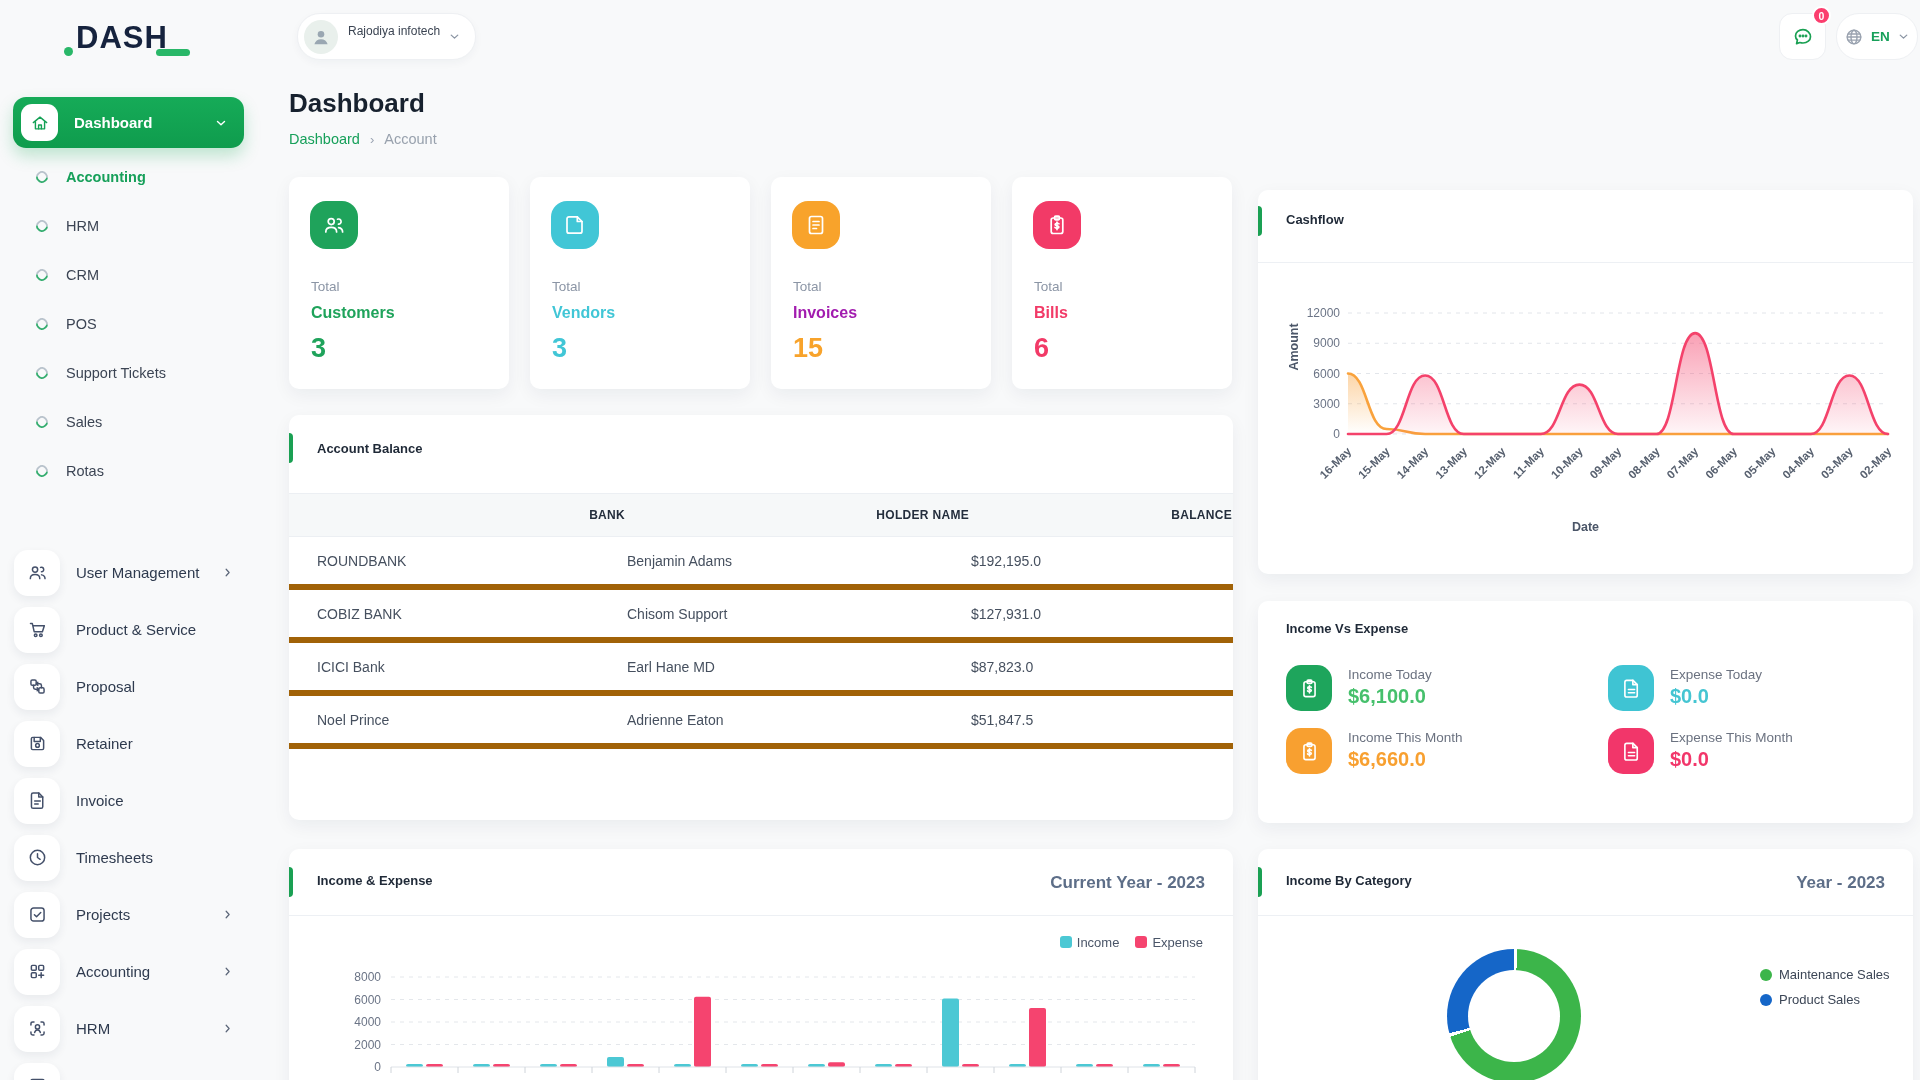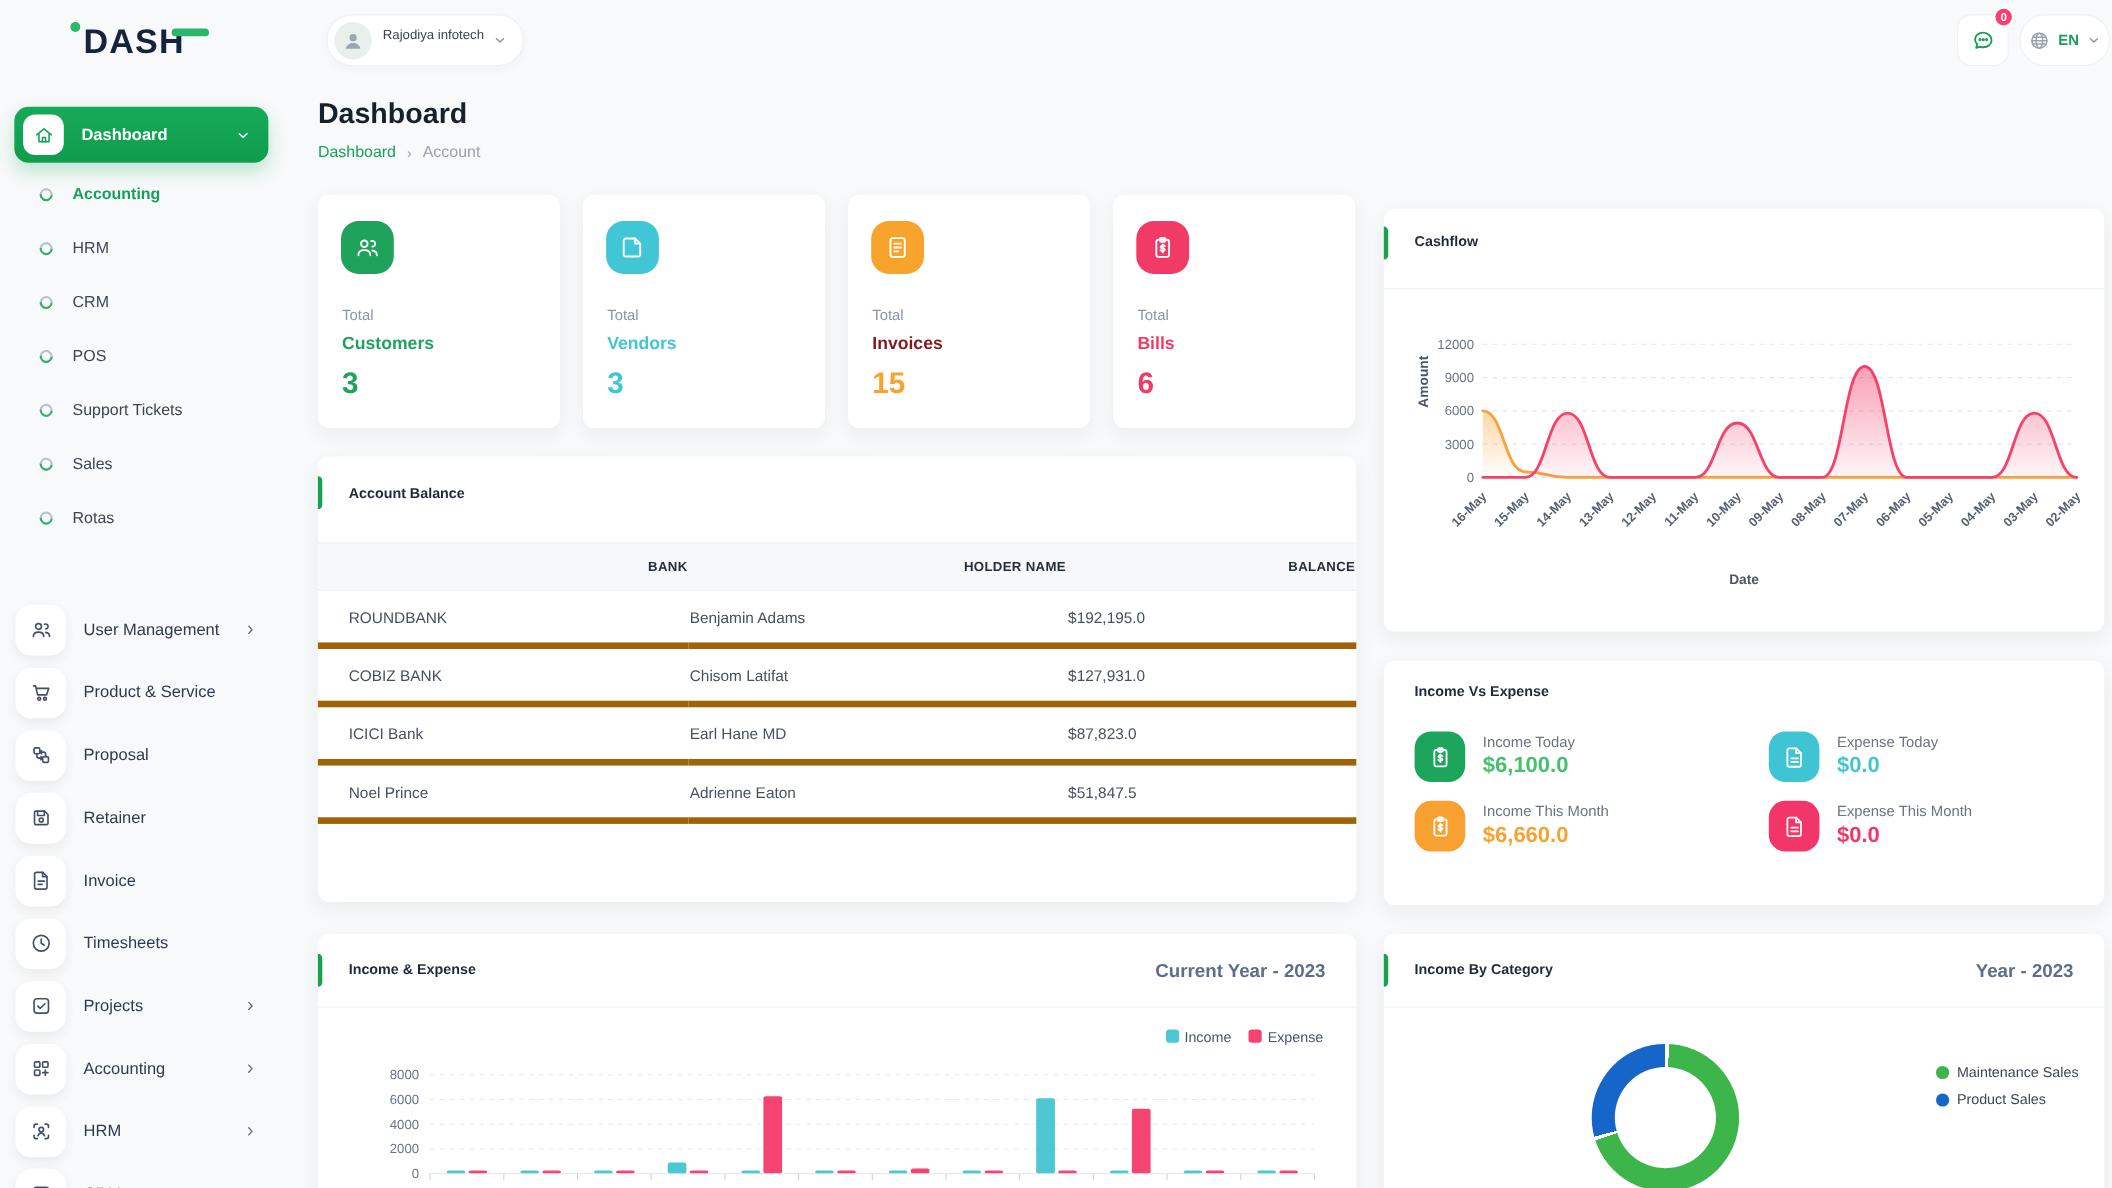--- a/index.html
+++ b/index.html
@@ -7,21 +7,21 @@
        font-family:"Liberation Sans",sans-serif;color:#2b3445;}
   
   .card{position:absolute;background:#fff;border-radius:10px;box-shadow:0 6px 18px rgba(25,39,70,.06);}
   .accent{position:absolute;left:0;width:4px;height:30px;background:#1aa053;border-radius:0 4px 4px 0;}
   .card-title{position:absolute;font-size:13px;font-weight:700;color:#1f2937;}
   .card-sub{position:absolute;font-size:17px;font-weight:600;color:#5d6e88;}
   .divider{position:absolute;left:0;right:0;height:1px;background:#edf0f4;}
   svg{display:block;}
   
   #sidebar{position:absolute;left:0;top:0;width:260px;height:1080px;}
-  .logo{position:absolute;left:64px;top:20px;display:flex;align-items:flex-start;}
+  .logo{position:absolute;left:64px;top:20px;display:flex;align-items:flex-end;}
   .logo-dot{width:9px;height:9px;border-radius:50%;background:#29b768;margin-right:3px;}
   .logo-txt{font-size:31px;font-weight:800;color:#16233e;letter-spacing:1px;}
   .logo-bar{width:34px;height:7px;border-radius:4px;background:#29b768;margin-left:-12px;margin-top:6px;}
   .dash-btn{position:absolute;left:13px;top:97px;width:231px;height:51px;border-radius:13px;
      background:linear-gradient(180deg,#16ab58,#0f9c4d);display:flex;align-items:center;cursor:pointer;
      box-shadow:0 8px 16px rgba(18,166,84,.25);}
   .dash-ic{width:37px;height:37px;border-radius:11px;background:#fff;margin-left:8px;display:flex;
      align-items:center;justify-content:center;color:#14a155;}
   .dash-ic svg{width:20px;height:20px;}
   .dash-label{color:#fff;font-weight:700;font-size:15px;margin-left:16px;flex:1;}
@@ -372,21 +372,21 @@
     <span class="stat-value" style="color:#41c6d6">3</span>
       </div>
       <div class="stat-card">
     <span class="stat-icon" style="background: rgb(248, 163, 43); display: flex; align-items: center; justify-content: center;">
           <svg viewBox="0 0 24 24" fill="none" stroke="currentColor" stroke-width="1.7" stroke-linecap="round" stroke-linejoin="round" style="">
             <rect x="5.5" y="3.5" width="13" height="17" rx="2"></rect>
             <path d="M9 8.5h6M9 12h6M9 15.5h3.5"></path>
           </svg>
         </span>
     <span class="stat-total">Total</span>
-    <span class="stat-name" style="color:#7f1d1d">Invoices</span>
+    <span class="stat-name" style="color:#a21caf">Invoices</span>
     <span class="stat-value" style="color:#f8a32b">15</span>
       </div>
       <div class="stat-card">
     <span class="stat-icon" style="background: rgb(242, 58, 103); display: flex; align-items: center; justify-content: center;">
           <svg viewBox="0 0 24 24" fill="none" stroke="currentColor" stroke-width="1.7" stroke-linecap="round" stroke-linejoin="round" style="">
             <rect x="6.2" y="5" width="11.6" height="15.5" rx="2"></rect>
             <rect x="9.5" y="3.2" width="5" height="3.6" rx="1.2"></rect>
             <path d="M12 9.2v7.4"></path>
             <path d="M13.9 10.8c-.6-.8-3.8-.9-3.8.7 0 1.7 3.8.8 3.8 2.5 0 1.5-3.1 1.4-3.9.5"></path>
           </svg>
@@ -409,21 +409,21 @@
       </tr>
         </thead>
       <tbody id="balBody">
           <tr>
             <td class="col0">ROUNDBANK</td>
     <td class="col1">Benjamin Adams</td>
     <td class="col2">$192,195.0</td>
           </tr>
           <tr>
             <td class="col0">COBIZ BANK</td>
-    <td class="col1">Chisom Latifat</td>
+    <td class="col1">Chisom Support</td>
     <td class="col2">$127,931.0</td>
           </tr>
           <tr>
             <td class="col0">ICICI Bank</td>
     <td class="col1">Earl Hane MD</td>
     <td class="col2">$87,823.0</td>
           </tr>
           <tr>
             <td class="col0">Noel Prince</td>
     <td class="col1">Adrienne Eaton</td>

